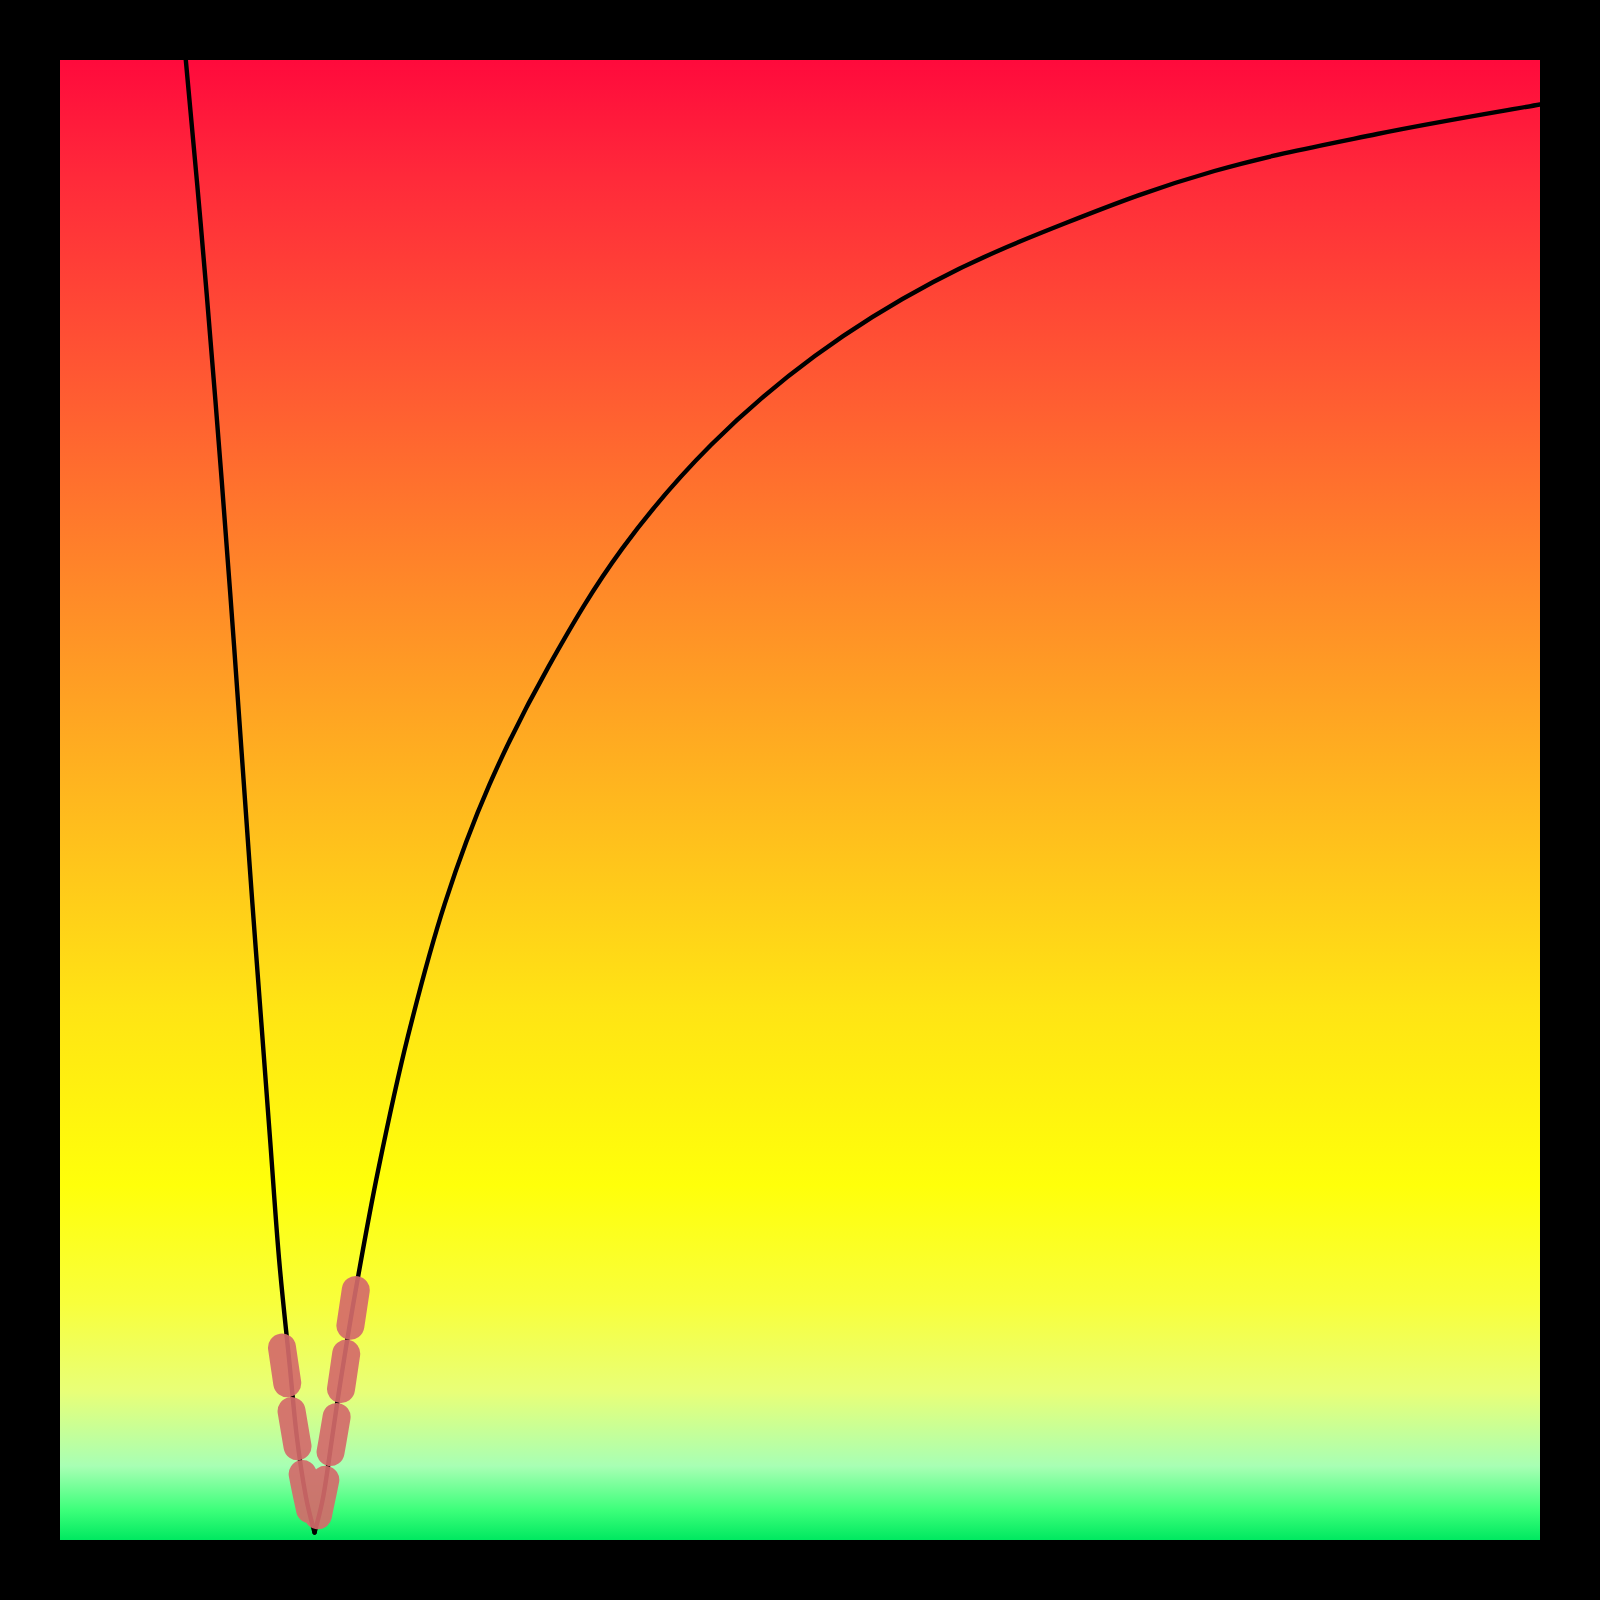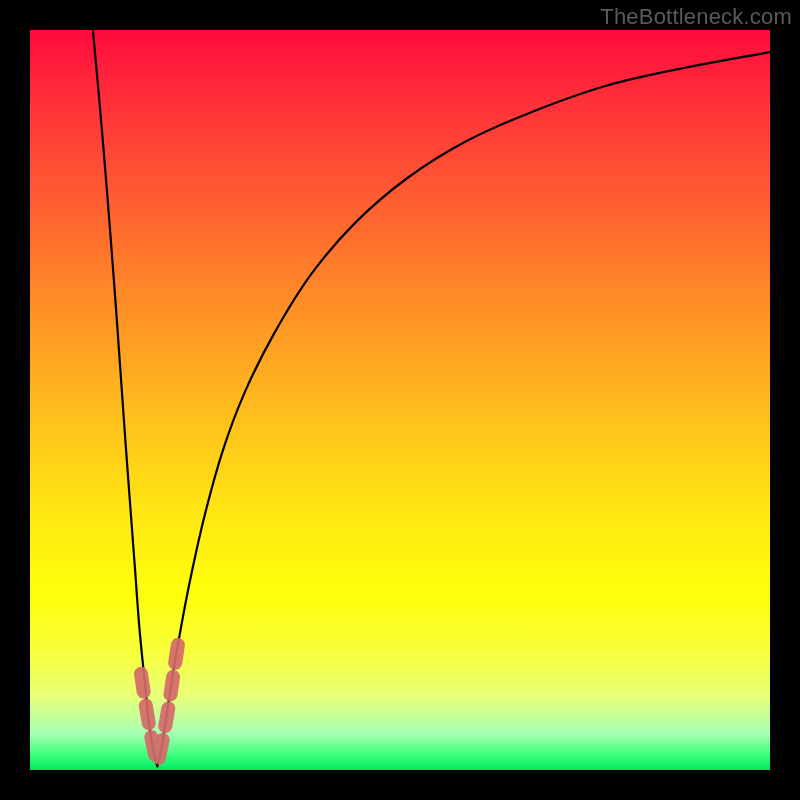--- a/index.html
+++ b/index.html
@@ -60,21 +60,20 @@
     left: 0;
     top: 0;
     width: 100%;
     height: 100%;
   }
 </style>
 </head>
 <body>
 
 <div class="frame">
-  <div class="watermark">TheBottleneck.com</div>
 
   <div class="plot">
     <div class="gradient"></div>
     <svg class="curves" viewBox="0 0 740 740" preserveAspectRatio="none">
       <g id="curve-group">
           <path d="M 62.900000000000006 0 C 64.232 14.651999999999996, 67.636 50.763999999999996, 70.3 81.39999999999998 C 72.964 112.03599999999996, 75.036 136.89999999999992, 77.7 170.19999999999993 C 80.364 203.49999999999994, 82.436 230.43599999999998, 85.10000000000001 266.4 C 87.76400000000001 302.364, 90.502 342.028, 92.5 370 C 94.498 397.972, 94.7348 401.82, 96.2 421.8 C 97.6652 441.78000000000003, 99.0416 459.688, 100.64 481 C 102.2384 502.312, 103.48159999999999 518.888, 105.07999999999998 540.2 C 106.67839999999998 561.5120000000001, 107.78840000000001 579.42, 109.52000000000001 599.4 C 111.25160000000001 619.38, 113.1016 635.216, 114.7 651.2 C 116.2984 667.1840000000001, 116.93480000000001 676.2120000000001, 118.4 688.2 C 119.8652 700.188, 121.2416 709.1419999999999, 122.84 717.8 C 124.4384 726.458, 126.48079999999999 732.9699999999999, 127.27999999999999 736.3" fill="none" stroke="#000000" stroke-width="2.2" stroke-linecap="round" stroke-linejoin="round"></path>
           <path d="M 127.27999999999999 736.3 C 128.0792 732.9699999999999, 130.12160000000003 726.458, 131.72000000000003 717.8 C 133.31840000000003 709.1419999999999, 134.5616 698.856, 136.16 688.2 C 137.7584 677.5440000000001, 138.4688 671.9200000000001, 140.6 658.6 C 142.7312 645.28, 144.67 632.8480000000001, 148 614.2 C 151.33 595.552, 154.438 577.644, 159.1 555 C 163.762 532.356, 167.90599999999998 512.376, 173.89999999999998 488.4 C 179.89399999999998 464.424, 185.074 444.444, 192.4 421.8 C 199.726 399.156, 205.27599999999998 383.912, 214.6 362.59999999999997 C 223.924 341.28799999999995, 232.21200000000002 324.71200000000005, 244.20000000000002 303.40000000000003 C 256.188 282.088, 266.548 264.18, 281.2 244.2 C 295.852 224.21999999999997, 308.284 209.71599999999998, 325.6 192.39999999999998 C 342.91600000000005 175.08399999999997, 357.4200000000001 162.652, 377.40000000000003 148 C 397.38 133.348, 413.95599999999996 122.988, 436.59999999999997 111 C 459.24399999999997 99.012, 477.89200000000005 91.38999999999997, 503.20000000000005 81.39999999999998 C 528.508 71.40999999999998, 549.2280000000001 63.492, 577.2 55.5 C 605.172 47.508, 629.296 42.99399999999999, 658.6 37 C 687.904 31.006000000000007, 725.348 24.864000000000036, 740 22.200000000000045" fill="none" stroke="#000000" stroke-width="2.2" stroke-linecap="round" stroke-linejoin="round"></path>
         </g>
       <g id="marker-group">
           <path d="M 111 643.8 C 111.7992 649.1279999999999, 113.8416 663.41, 115.44 673.4 C 117.0384 683.39, 118.28160000000001 690.6419999999999, 119.88000000000001 699.3 C 121.47840000000001 707.958, 122.98800000000001 715.506, 124.32000000000001 721.5 C 125.652 727.494, 126.21439999999998 732.6, 127.27999999999999 732.6 C 128.3456 732.6, 128.90800000000002 727.494, 130.24 721.5 C 131.572 715.506, 133.0816 707.958, 134.68 699.3 C 136.2784 690.6419999999999, 137.5216 683.39, 139.12 673.4 C 140.7184 663.41, 141.96159999999998 654.4559999999999, 143.55999999999997 643.8 C 145.15839999999997 633.144, 147.2008 619.528, 148 614.2" fill="none" stroke="#d46a6a" stroke-width="14" stroke-linecap="round" stroke-linejoin="round" stroke-dasharray="18 14" opacity="0.92"></path>

